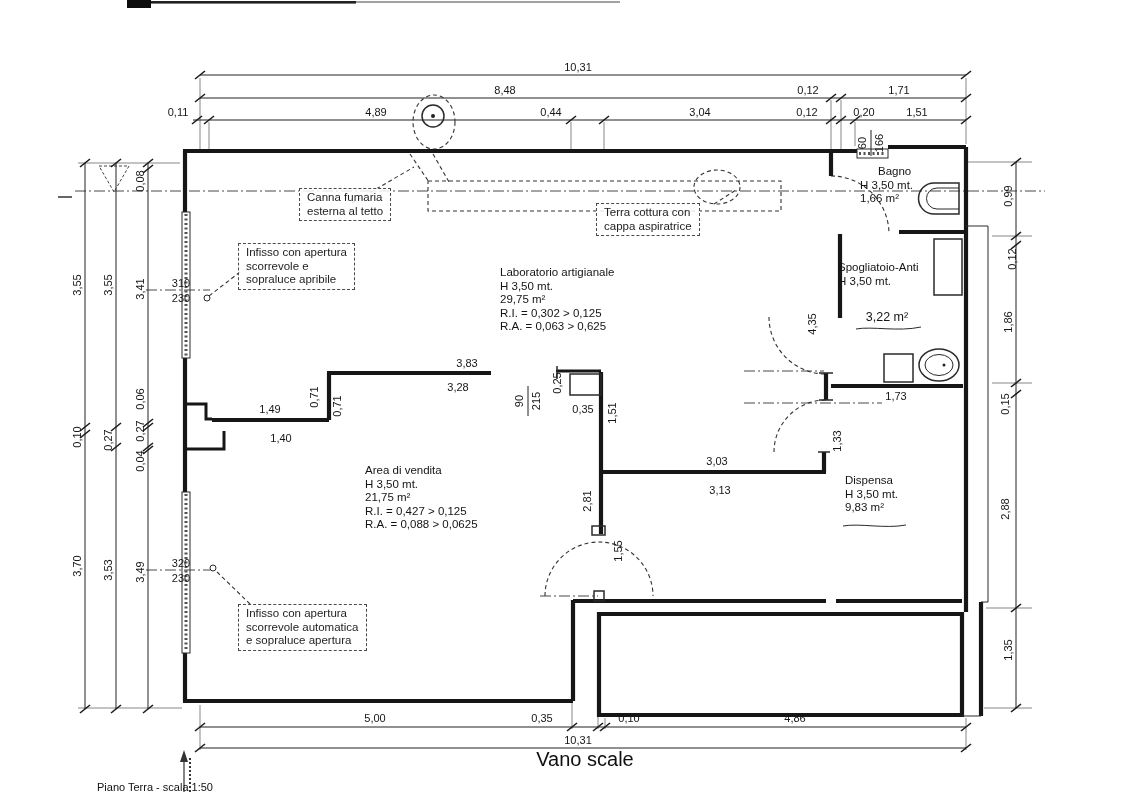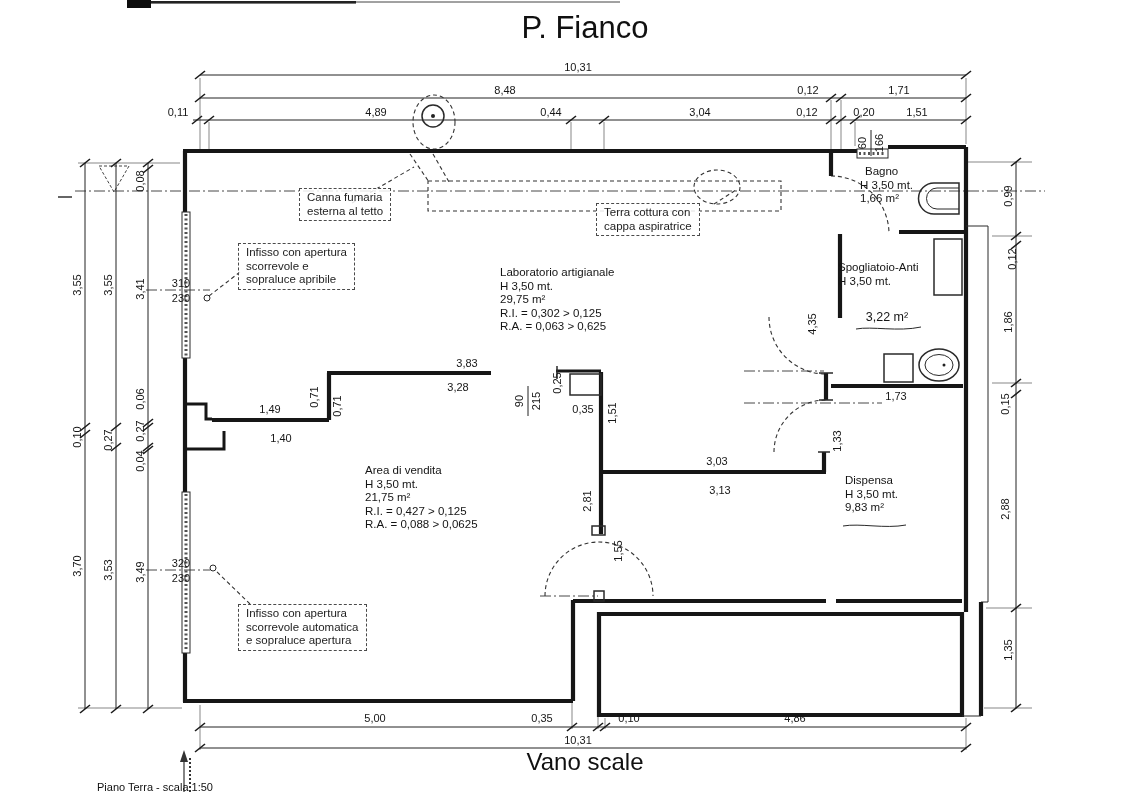--- a/index.html
+++ b/index.html
@@ -18,21 +18,21 @@
   .hatch{stroke:#333;stroke-width:3;fill:none;stroke-dasharray:2 2.5;opacity:.85}
   text.d{font:11px "Liberation Sans",sans-serif;fill:#161616;text-anchor:middle}
   text.big{font:12.5px "Liberation Sans",sans-serif;fill:#161616;text-anchor:middle}
   
   .rlbl{position:absolute;font:11.5px/13.5px "Liberation Sans",sans-serif;color:#141414;white-space:nowrap}
   .rlbl .ul{}
   .callout{position:absolute;border:1.3px dashed #4a4a4a;padding:2px 7px;background:rgba(255,255,255,.85);
            font:11.5px/13.5px "Liberation Sans",sans-serif;color:#1d1d1d;white-space:nowrap}
   .title{position:absolute;color:#101010;white-space:nowrap}
   #title-top{left:420px;top:10px;width:330px;text-align:center;font-size:31px}
-  #title-vano{left:430px;top:748px;width:310px;text-align:center;font-size:24px}
+  #title-vano{left:430px;top:748px;width:310px;text-align:center;font-size:20px}
   #caption{left:97px;top:781px;font-size:11px}
 </style>
 </head>
 <body>
 
 <div id="plan">
 
 <svg width="1133" height="807" viewBox="0 0 1133 807">
   <defs>
     <g id="tk">
@@ -298,42 +298,41 @@
       <text class="d" x="0" y="13">215</text>
     </g>
     <g transform="translate(870,143) rotate(-90)">
       <text class="d" x="0" y="-4">60</text>
       <line x1="-13" y1="1" x2="13" y2="1" stroke="#222" stroke-width="1"></line>
       <text class="d" x="0" y="13">166</text>
     </g>
   </g>
 </svg>
 
-  <div class="title" id="title-top">P. Fianco</div>
   <div class="title" id="title-vano">Vano scale</div>
   <div class="title" id="caption">Piano Terra - scala 1:50</div>
 
   <div class="rlbl" style="left:500px;top:266px">
     <div>Laboratorio artigianale</div>
     <div>H 3,50 mt.</div>
     <div class="ul">29,75 m²</div>
     <div>R.I. = 0,302 &gt; 0,125</div>
     <div>R.A. = 0,063 &gt; 0,625</div>
   </div>
 
   <div class="rlbl" style="left:365px;top:464px">
     <div>Area di vendita</div>
     <div>H 3,50 mt.</div>
     <div class="ul">21,75 m²</div>
     <div>R.I. = 0,427 &gt; 0,125</div>
     <div>R.A. = 0,088 &gt; 0,0625</div>
   </div>
 
   <div class="rlbl" style="left:860px;top:165px">
-    <div style="margin-left:5px">Bagno</div>
+    <div style="margin-left:18px">Bagno</div>
     <div>H 3,50 mt.</div>
     <div>1,66 m²</div>
   </div>
 
   <div class="rlbl" style="left:838px;top:261px">
     <div>Spogliatoio-Anti</div>
     <div>H 3,50 mt.</div>
   </div>
 
   <div class="rlbl" style="left:845px;top:474px">

